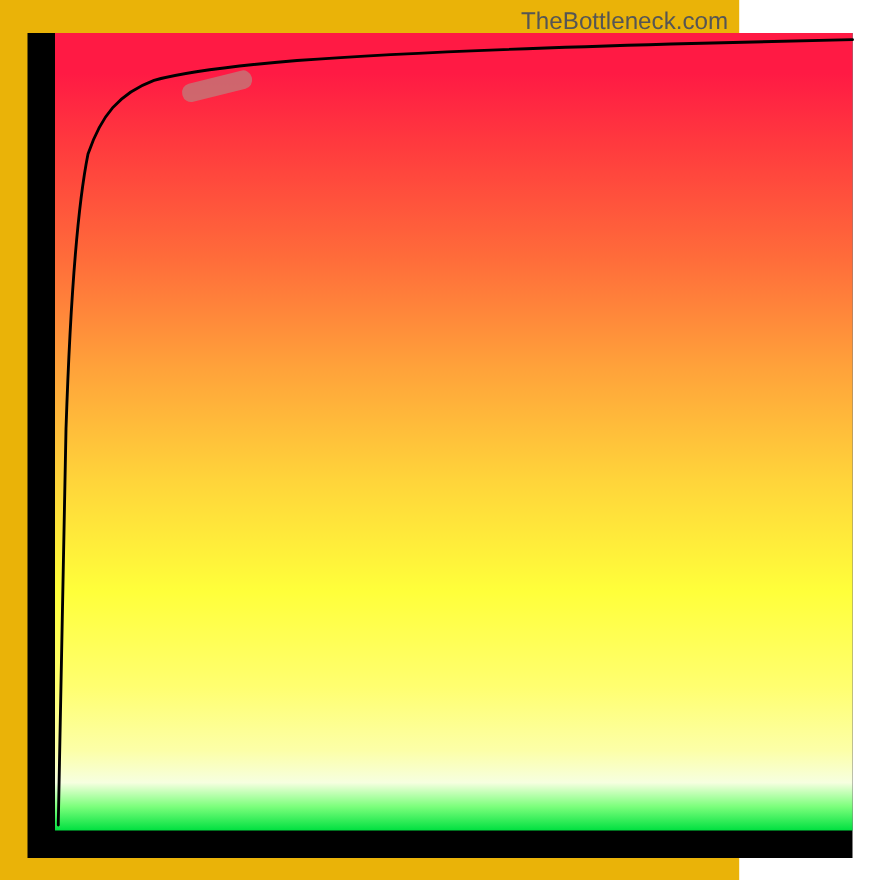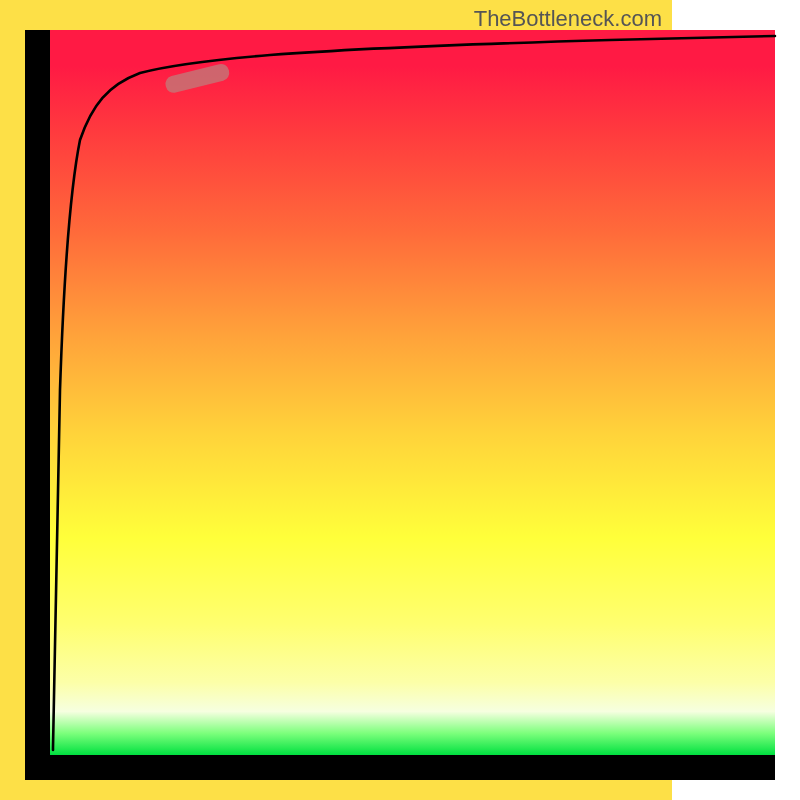--- a/index.html
+++ b/index.html
@@ -5,21 +5,21 @@
   body {
     margin: 0;
     padding: 0;
     background: #ffffff;
     font-family: Arial, Helvetica, sans-serif;
   }
   .wrap {
     width: 672px;
     height: 800px;
     position: relative;
-    background: #fde047;
+    background: #eab308;
   }
   .attribution {
     position: absolute;
     top: 6px;
     right: 10px;
     color: #555555;
     font-size: 22px;
     font-weight: 400;
     letter-spacing: 0;
     font-family: Arial, Helvetica, sans-serif;

